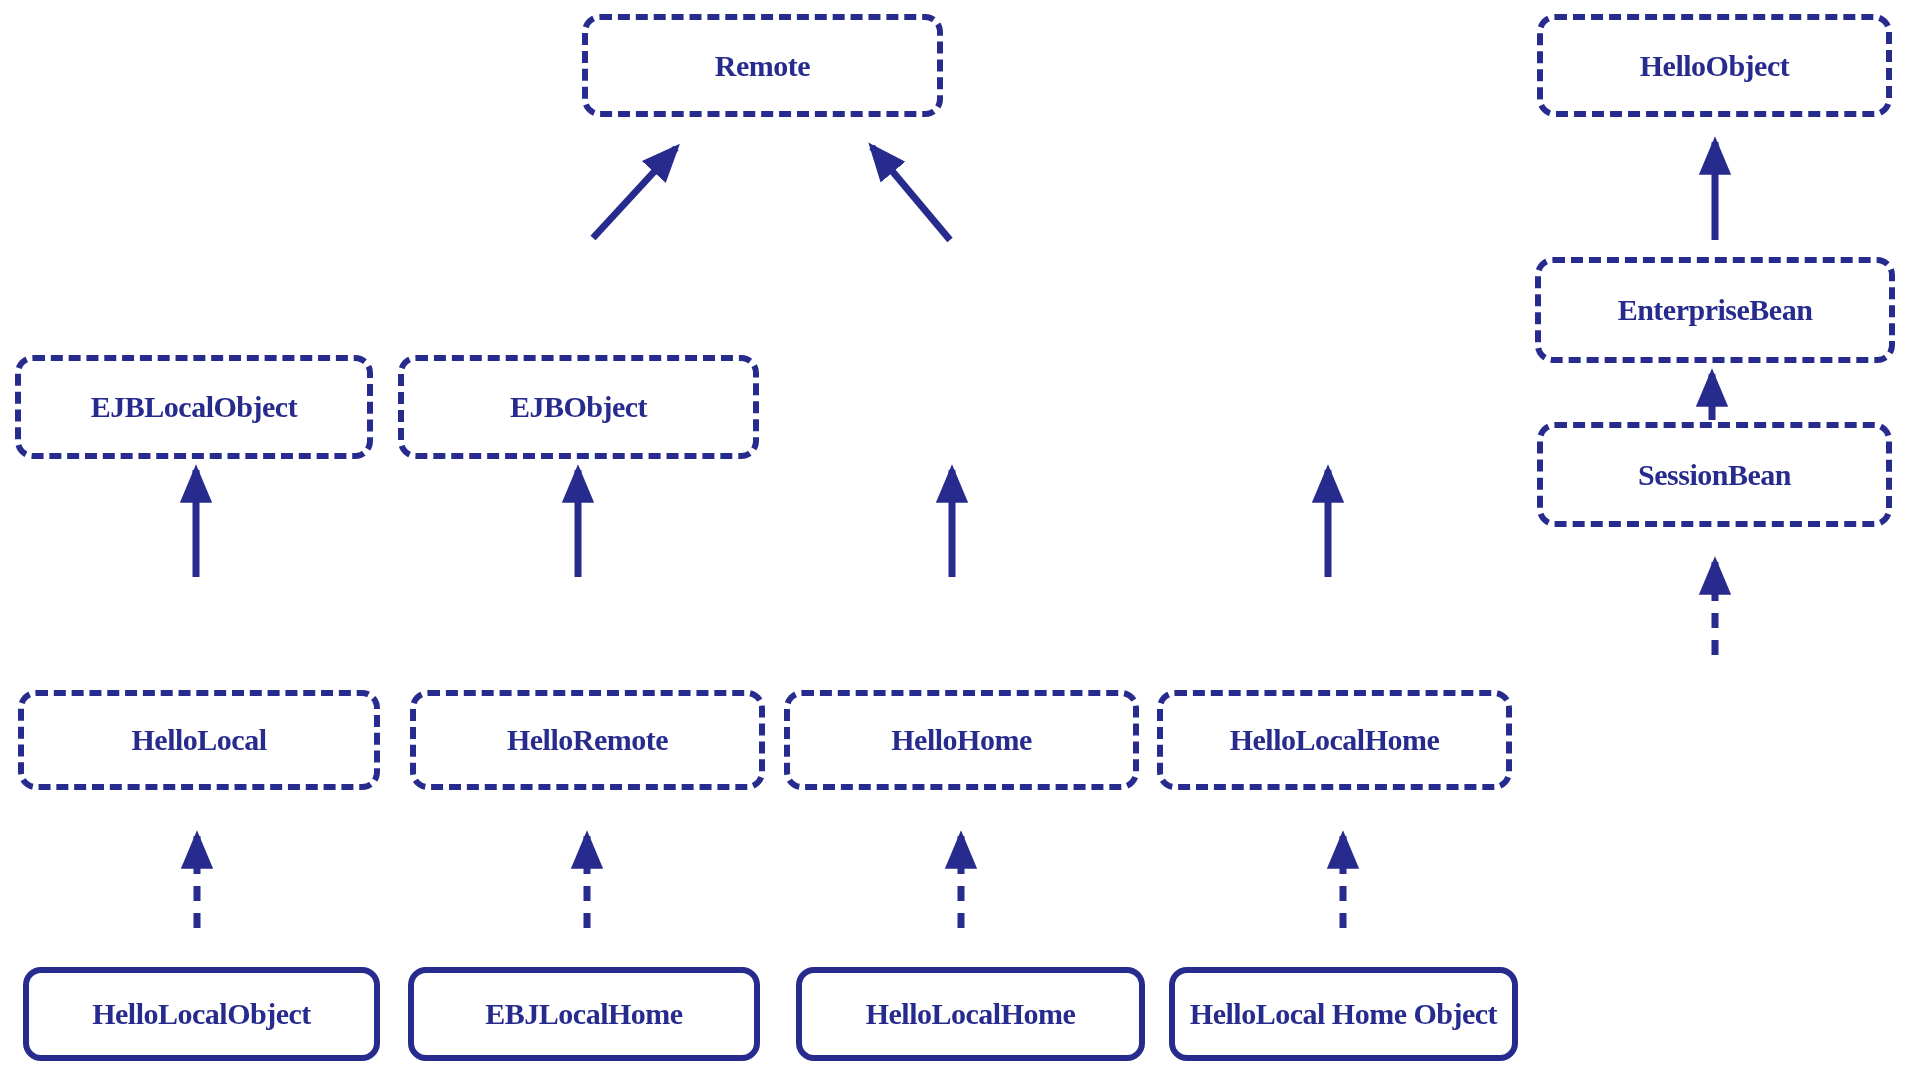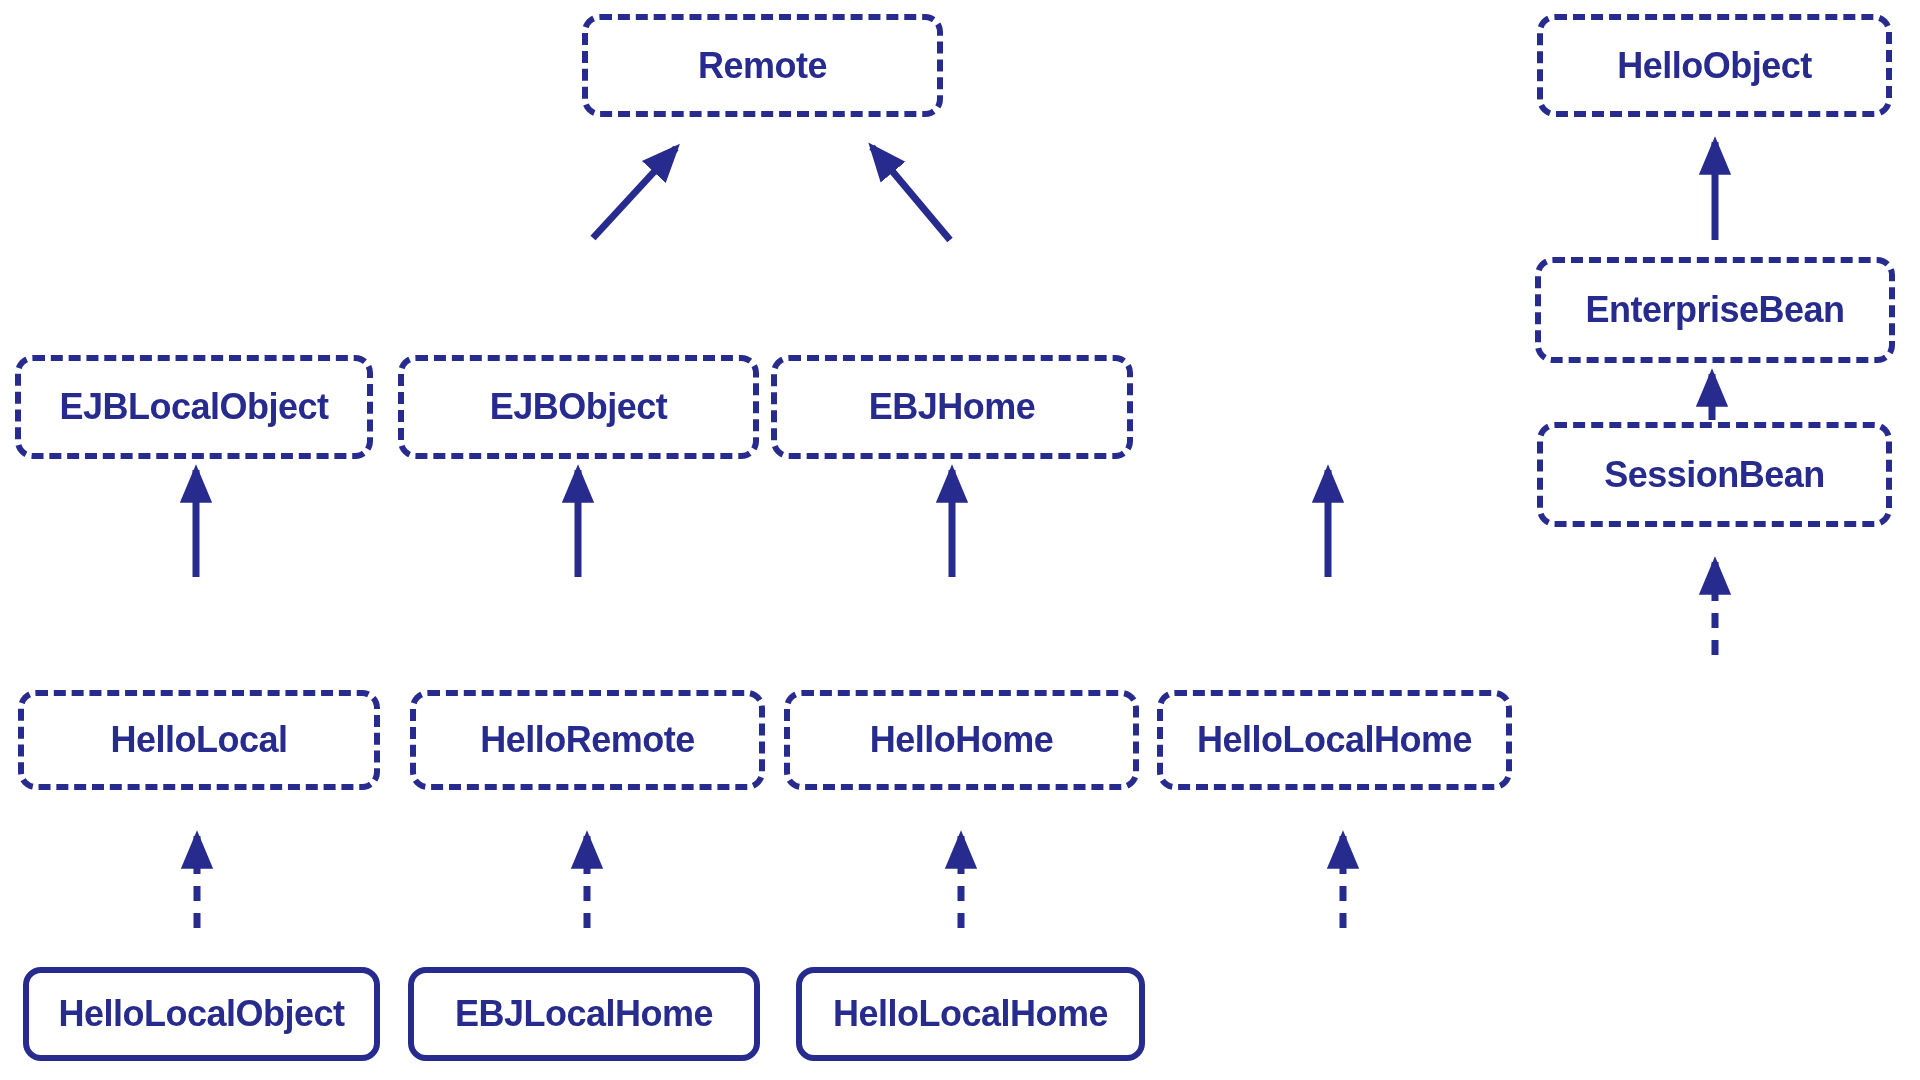--- a/index.html
+++ b/index.html
@@ -26,24 +26,25 @@
   #edge-layer .ah-fill { fill: var(--ink); }
   .node {
     position: absolute;
     box-sizing: border-box;
     display: flex;
     align-items: center;
     justify-content: center;
     border-radius: 18px;
     color: var(--ink);
     font-weight: bold;
-    font-size: 36px;
+    font-size: 30px;
     letter-spacing: -0.5px;
     text-align: center;
     background: var(--bg);
+    font-family: Liberation Serif, serif;
   }
   .node.dashed { border: 6px dashed var(--ink); }
   .node.solid  { border: 6px solid  var(--ink); }
 </style>
 </head>
 <body>
 
 <div id="canvas">
 
   <svg id="edge-layer" viewBox="0 0 1920 1080" xmlns="http://www.w3.org/2000/svg">
@@ -70,24 +71,24 @@
   </svg>
 
   <div class="node dashed" style="left:582px;  top:14px;  width:361px; height:103px;">Remote</div>
   <div class="node dashed" style="left:1537px; top:14px;  width:355px; height:103px;">HelloObject</div>
 
   <div class="node dashed" style="left:1535px; top:257px; width:360px; height:106px;">EnterpriseBean</div>
   <div class="node dashed" style="left:15px;   top:355px; width:358px; height:104px;">EJBLocalObject</div>
 
   <div class="node dashed" style="left:1537px; top:422px; width:355px; height:105px;">SessionBean</div>
   <div class="node dashed" style="left:398px;  top:355px; width:361px; height:104px;">EJBObject</div>
-  <div class="node dashed" style="left:771px;  top:355px; width:362px; height:104px;">EBJHome</div>
 
   <div class="node dashed" style="left:18px;   top:690px; width:362px; height:100px;">HelloLocal</div>
   <div class="node dashed" style="left:784px;  top:690px; width:355px; height:100px;">HelloHome</div>
   <div class="node dashed" style="left:410px;  top:690px; width:355px; height:100px;">HelloRemote</div>
   <div class="node dashed" style="left:1157px; top:690px; width:355px; height:100px;">HelloLocalHome</div>
 
   <div class="node solid" style="left:23px;   top:967px; width:357px; height:94px;">HelloLocalObject</div>
   <div class="node solid" style="left:408px;  top:967px; width:352px; height:94px;">EBJLocalHome</div>
   <div class="node solid" style="left:796px;  top:967px; width:349px; height:94px;">HelloLocalHome</div>
+  <div class="node solid" style="left:1169px; top:967px; width:349px; height:94px;">HelloLocal Home Object</div>
 
 </div>
 
 </body></html>

